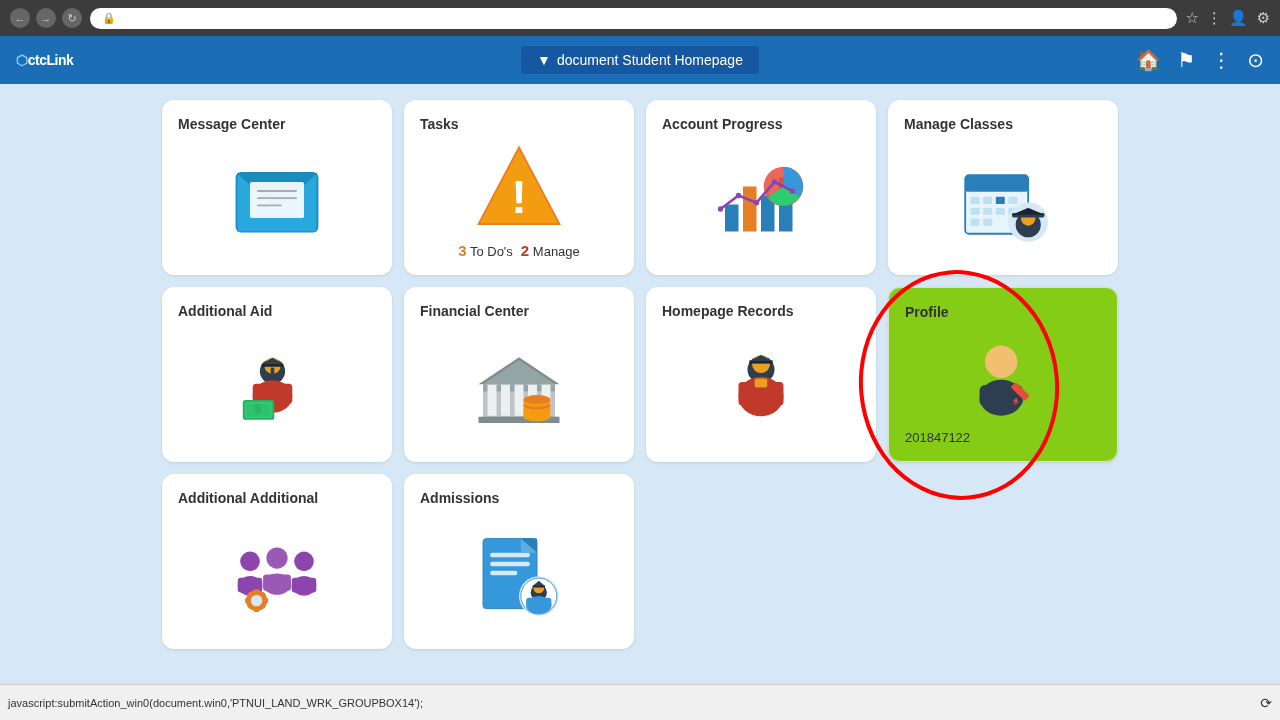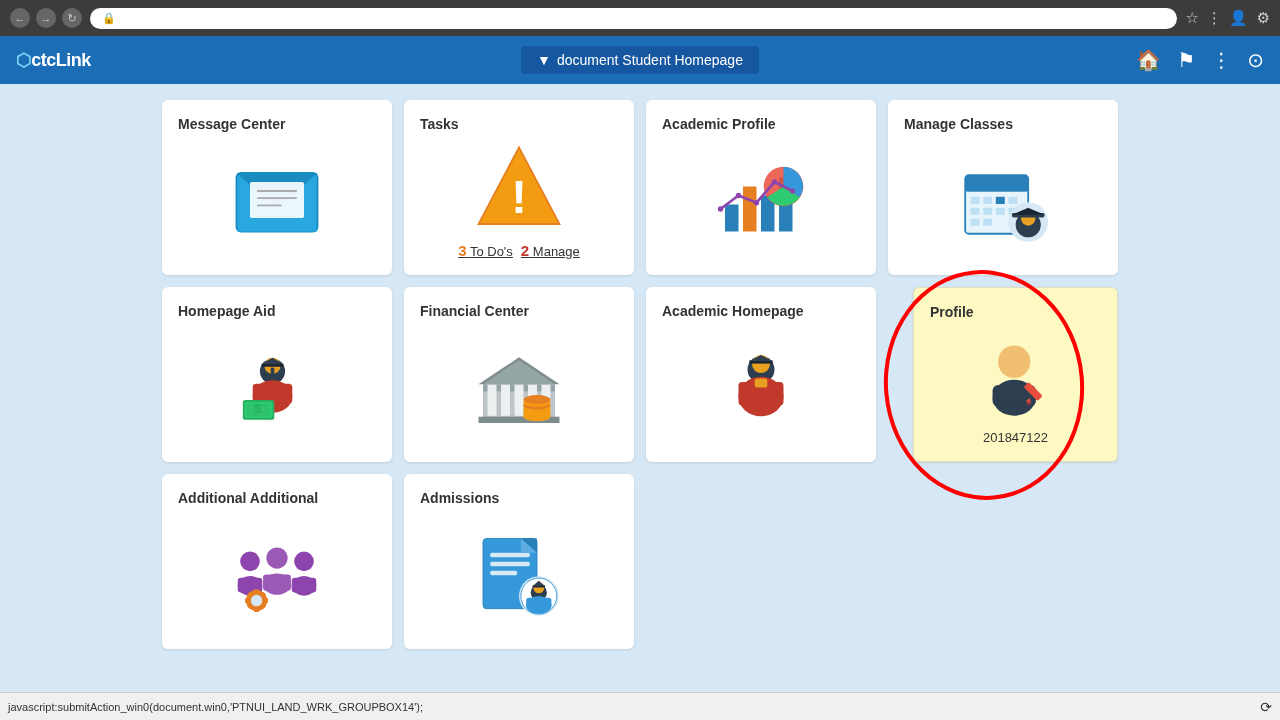--- a/index.html
+++ b/index.html
@@ -62,21 +62,21 @@
     .app-header {
       background: #1b6eb5;
       height: 48px;
       display: flex;
       align-items: center;
       padding: 0 16px;
       position: relative;
     }
     .app-logo {
       color: #fff;
-      font-size: 18px;
+      font-size: 14px;
       font-weight: bold;
       letter-spacing: -0.5px;
       text-align: center;
     }
     .app-logo span { color: #7ecef4; }
     .app-title-bar {
       position: absolute;
       left: 50%;
       transform: translateX(-50%);
     }
@@ -115,21 +115,21 @@
     
     .tile-grid {
       display: grid;
       grid-template-columns: repeat(4, 230px);
       grid-gap: 12px;
       justify-content: center;
     }
 
     .tile {
       background: #fff;
-      border-radius: 6px;
+      border-radius: 12px;
       padding: 16px;
       display: flex;
       flex-direction: column;
       align-items: flex-start;
       min-height: 175px;
       position: relative;
       box-shadow: 0 1px 3px rgba(0,0,0,0.1);
     }
 
     .tile-title {
@@ -153,40 +153,37 @@
     }
 
     .tile-badge-area {
       width: 100%;
       display: flex;
       justify-content: center;
       gap: 8px;
       font-size: 13px;
       margin-top: 6px;
       color: #333;
-      text-decoration: underline;
     }
 
     .badge-count {
       font-weight: bold;
       font-size: 15px;
     }
     .badge-orange { color: #e67e22; }
     .badge-red { color: #c0392b; }
 
     
     .tile-profile {
-      background: #fef9c3;
+      background: #84cc16;
       border: 1px solid #e0e0c0;
-      margin-left: 25px;
     }
 
     .profile-user-id {
       width: 100%;
-      text-align: center;
       font-size: 13px;
       color: #333;
       margin-top: 4px;
     }
 
     
     .red-circle {
       position: absolute;
       top: -18px;
       left: -30px;
@@ -197,21 +194,21 @@
       pointer-events: none;
       transform: rotate(-5deg);
     }
 
     
     .status-bar {
       position: fixed;
       bottom: 0;
       left: 0;
       width: 1280px;
-      height: 28px;
+      height: 36px;
       background: #f0f0f0;
       border-top: 1px solid #ccc;
       display: flex;
       align-items: center;
       padding: 0 8px;
       font-size: 11px;
       color: #333;
       justify-content: space-between;
     }
   </style>
@@ -288,21 +285,21 @@
           <span> To Do's</span>
         </span>
         <span>
           <span class="badge-count badge-red">2</span>
           <span> Manage</span>
         </span>
       </div>
     </div>
 
     <div class="tile">
-      <div class="tile-title">Academic Profile</div>
+      <div class="tile-title">Account Progress</div>
       <div class="tile-icon-area">
         <svg viewBox="0 0 100 90">
 
           <rect x="10" y="50" width="15" height="30" fill="#2980b9"></rect>
           <rect x="30" y="30" width="15" height="50" fill="#e67e22"></rect>
           <rect x="50" y="40" width="15" height="40" fill="#2980b9"></rect>
           <rect x="70" y="20" width="15" height="60" fill="#2980b9"></rect>
 
           <circle cx="75" cy="30" r="22" fill="#e74c3c" opacity="0.85"></circle>
           <path d="M75,30 L75,8 A22,22 0 0,1 93,42 Z" fill="#3498db"></path>
@@ -343,21 +340,21 @@
           <circle cx="78" cy="68" r="8" fill="#e8a020"></circle>
           <rect x="60" y="62" width="36" height="5" rx="2" fill="#2c3e50"></rect>
           <rect x="60" y="62" width="36" height="4" rx="2" fill="#2c3e50"></rect>
           <polygon points="60,64 78,56 96,64" fill="#2c3e50"></polygon>
           <polygon points="60,64 78,57 96,64" fill="#1a252f"></polygon>
         </svg>
       </div>
     </div>
 
     <div class="tile">
-      <div class="tile-title">Homepage Aid</div>
+      <div class="tile-title">Additional Aid</div>
       <div class="tile-icon-area">
         <svg viewBox="0 0 100 95">
 
           <circle cx="45" cy="30" r="14" fill="#2c3e50"></circle>
           <circle cx="45" cy="24" r="9" fill="#e8a020"></circle>
           <rect x="43" y="26" width="4" height="12" fill="#2c3e50"></rect>
           <polygon points="33,22 45,15 57,22" fill="#2c3e50"></polygon>
 
           <rect x="33" y="22" width="24" height="3" fill="#1a252f"></rect>
 
@@ -394,21 +391,21 @@
           <ellipse cx="70" cy="78" rx="15" ry="5" fill="#f39c12"></ellipse>
           <rect x="55" y="65" width="30" height="13" fill="#f39c12"></rect>
           <ellipse cx="70" cy="65" rx="15" ry="5" fill="#e67e22"></ellipse>
           <ellipse cx="70" cy="62" rx="15" ry="5" fill="#f39c12"></ellipse>
           <ellipse cx="70" cy="59" rx="15" ry="5" fill="#e67e22"></ellipse>
         </svg>
       </div>
     </div>
 
     <div class="tile">
-      <div class="tile-title">Academic Homepage</div>
+      <div class="tile-title">Homepage Records</div>
       <div class="tile-icon-area">
         <svg viewBox="0 0 100 95">
 
           <circle cx="50" cy="28" r="15" fill="#2c3e50"></circle>
           <circle cx="50" cy="22" r="10" fill="#e8a020"></circle>
 
           <rect x="37" y="18" width="26" height="3.5" fill="#1a252f"></rect>
           <polygon points="37,19 50,12 63,19" fill="#2c3e50"></polygon>
 
           <ellipse cx="50" cy="58" rx="25" ry="22" fill="#c0392b"></ellipse>

